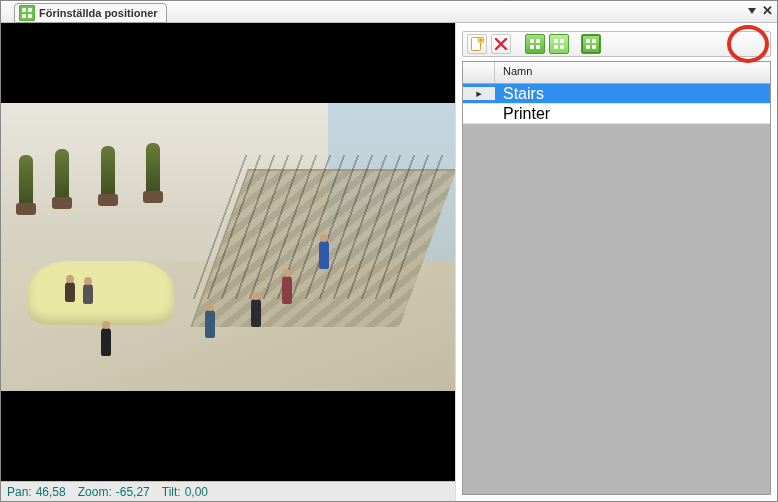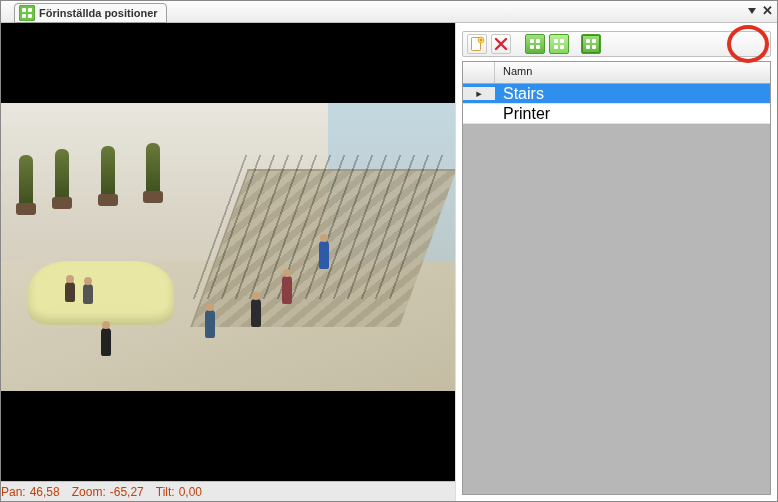--- a/index.html
+++ b/index.html
@@ -28,21 +28,21 @@
   .person { position:absolute; width:10px; height:28px; background:#324; border-radius:4px 4px 2px 2px; }
   .person::before { content:""; position:absolute; top:-7px; left:1px; width:8px; height:8px; border-radius:50%; background:#c9a27c; }
   .p1 { left:45%; top:72%; background:#3a5a7a; }
   .p2 { left:55%; top:68%; background:#2b2b30; }
   .p3 { left:62%; top:60%; background:#8a3f44; }
   .p4 { left:70%; top:48%; background:#2f5aa8; }
   .p5 { left:22%; top:78%; background:#222; }
   .p6 { left:14%; top:62%; background:#4a3c30; height:20px; }
   .p7 { left:18%; top:63%; background:#555; height:20px; }
 
-  .status-bar { height: 20px; background: #e9e9e9; border-top: 1px solid #c0c0c0; padding: 2px 0; display: flex; align-items: center; gap: 4px; white-space: nowrap; color:#c2410c; font-size: 12px; }
+  .status-bar { height: 20px; background: #e9e9e9; border-top: 1px solid #c0c0c0; padding: 2px 6px; display: flex; align-items: center; gap: 4px; white-space: nowrap; color:#0f766e; font-size: 12px; }
 
   .right-pane { flex: 1; display: flex; flex-direction: column; }
   .right-top-gap { height: 8px; }
   .toolbar-wrap { padding: 0 6px; position: relative; }
   .toolbar { height: 26px; display: flex; align-items: center; gap: 4px; border: 1px solid #bfbfbf; border-radius: 2px; background: linear-gradient(#fdfdfd,#efefef); padding: 0 4px; }
   .tbtn { width: 20px; height: 20px; border: 1px solid #c8c8c8; border-radius: 2px; background: linear-gradient(#fff,#eee); display:flex; align-items:center; justify-content:center; cursor:pointer; }
   .tbtn.green { background: linear-gradient(#9fe07a,#5fb63a); border-color:#4da030; }
   .tbtn.green.light { background: linear-gradient(#b8ee97,#86d85f); }
   .tbtn .dots4 { width:12px; height:12px; position:relative; }
   .tbtn .dots4::before, .tbtn .dots4::after { content:""; position:absolute; width:4px; height:4px; background:#fff; border-radius:1px; box-shadow: 6px 0 0 #fff; }

